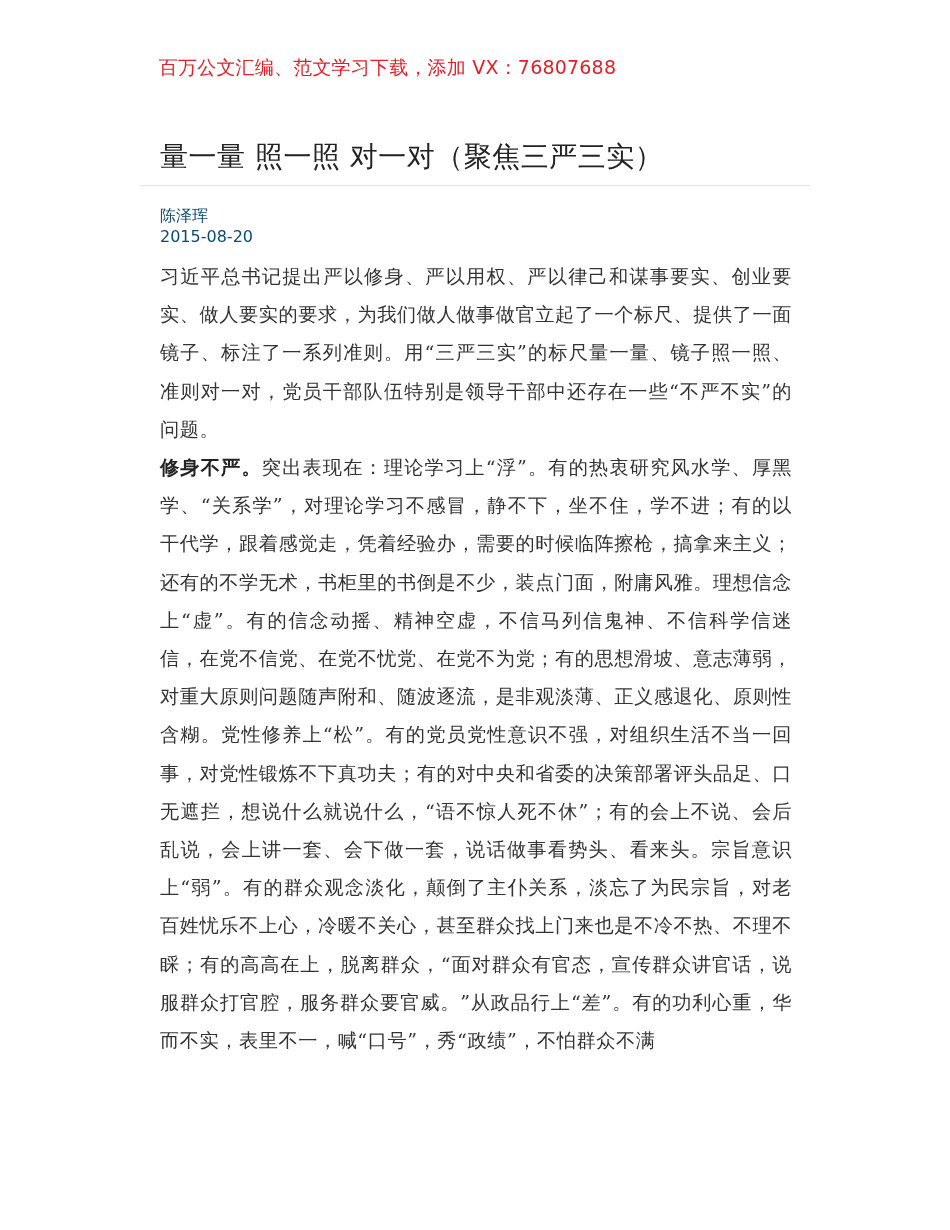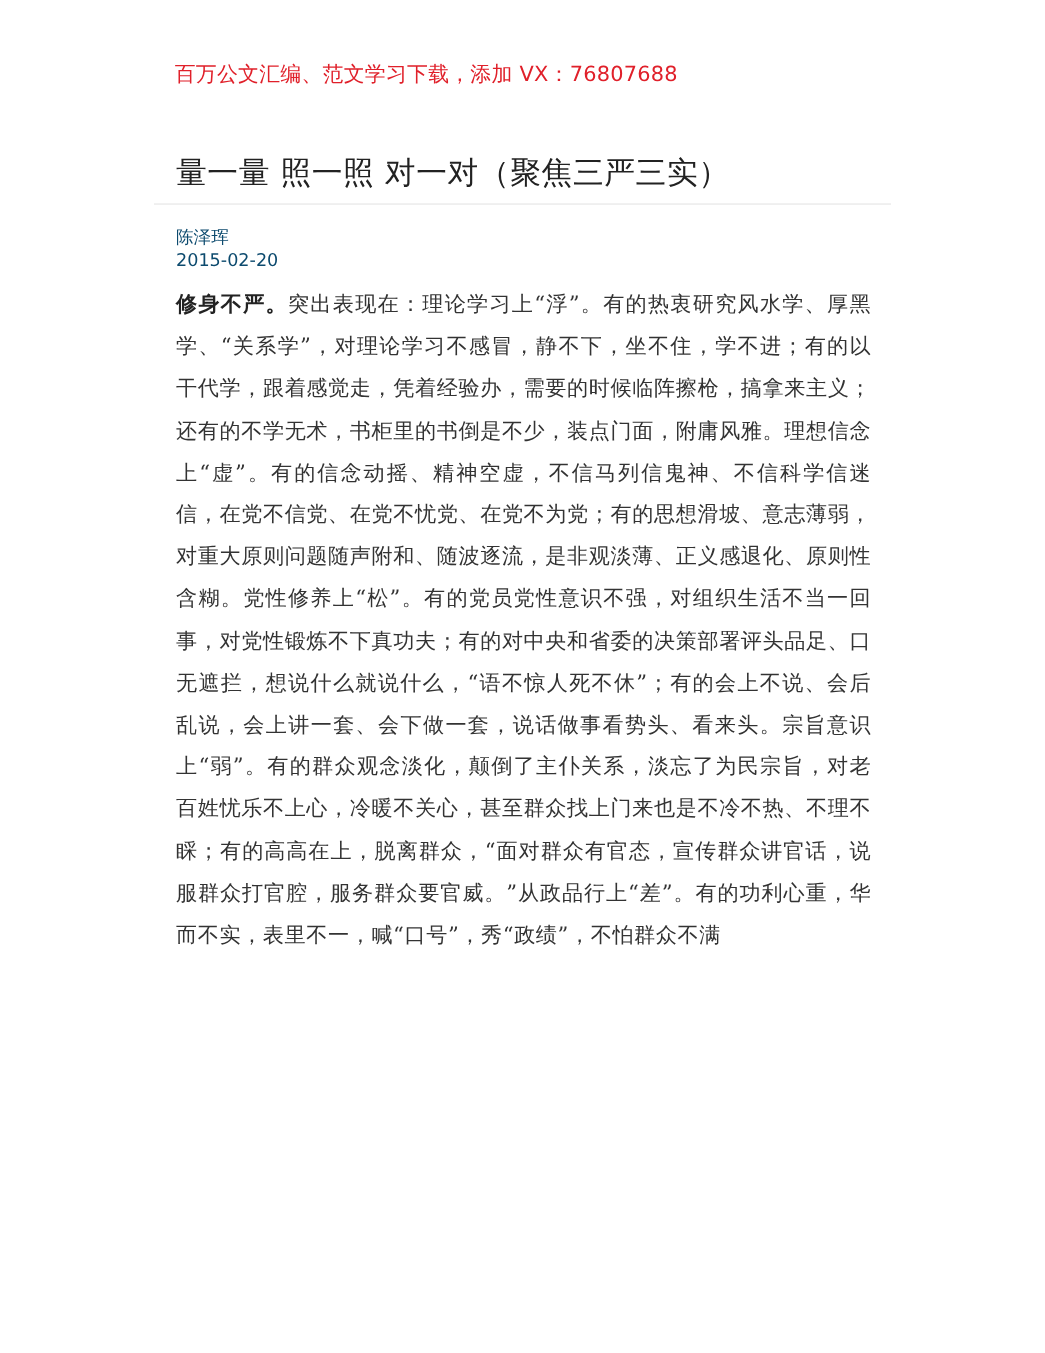--- a/index.html
+++ b/index.html
@@ -74,20 +74,23 @@
 <body>
 
 <div class="banner">百万公文汇编、范文学习下载，添加 VX：76807688</div>
 
 <h1 class="title" style="margin:0;font-weight:normal;">量一量 照一照 对一对（聚焦三严三实）</h1>
 
 <div class="divider"></div>
 
 <div class="meta">
   <div>陈泽珲</div>
-  <div>2015-02-20</div>
+  <div>2015-08-20</div>
 </div>
 
 <div class="article">
+  <p>
+    <span>习近平总书记提出严以修身、严以用权、严以律己和谋事要实、创业要实、做人要实的要求，为我们做人做事做官立起了一个标尺、提供了一面镜子、标注了一系列准则。用“三严三实”的标尺量一量、镜子照一照、准则对一对，党员干部队伍特别是领导干部中还存在一些“不严不实”的问题。</span>
+  </p>
   <p>
     <span class="lead-bold">修身不严。</span><span>突出表现在：理论学习上“浮”。有的热衷研究风水学、厚黑学、“关系学”，对理论学习不感冒，静不下，坐不住，学不进；有的以干代学，跟着感觉走，凭着经验办，需要的时候临阵擦枪，搞拿来主义；还有的不学无术，书柜里的书倒是不少，装点门面，附庸风雅。理想信念上“虚”。有的信念动摇、精神空虚，不信马列信鬼神、不信科学信迷信，在党不信党、在党不忧党、在党不为党；有的思想滑坡、意志薄弱，对重大原则问题随声附和、随波逐流，是非观淡薄、正义感退化、原则性含糊。党性修养上“松”。有的党员党性意识不强，对组织生活不当一回事，对党性锻炼不下真功夫；有的对中央和省委的决策部署评头品足、口无遮拦，想说什么就说什么，“语不惊人死不休”；有的会上不说、会后乱说，会上讲一套、会下做一套，说话做事看势头、看来头。宗旨意识上“弱”。有的群众观念淡化，颠倒了主仆关系，淡忘了为民宗旨，对老百姓忧乐不上心，冷暖不关心，甚至群众找上门来也是不冷不热、不理不睬；有的高高在上，脱离群众，“面对群众有官态，宣传群众讲官话，说服群众打官腔，服务群众要官威。”从政品行上“差”。有的功利心重，华而不实，表里不一，喊“口号”，秀“政绩”，不怕群众不满</span>
   </p>
 </div>
 
 </body></html>

